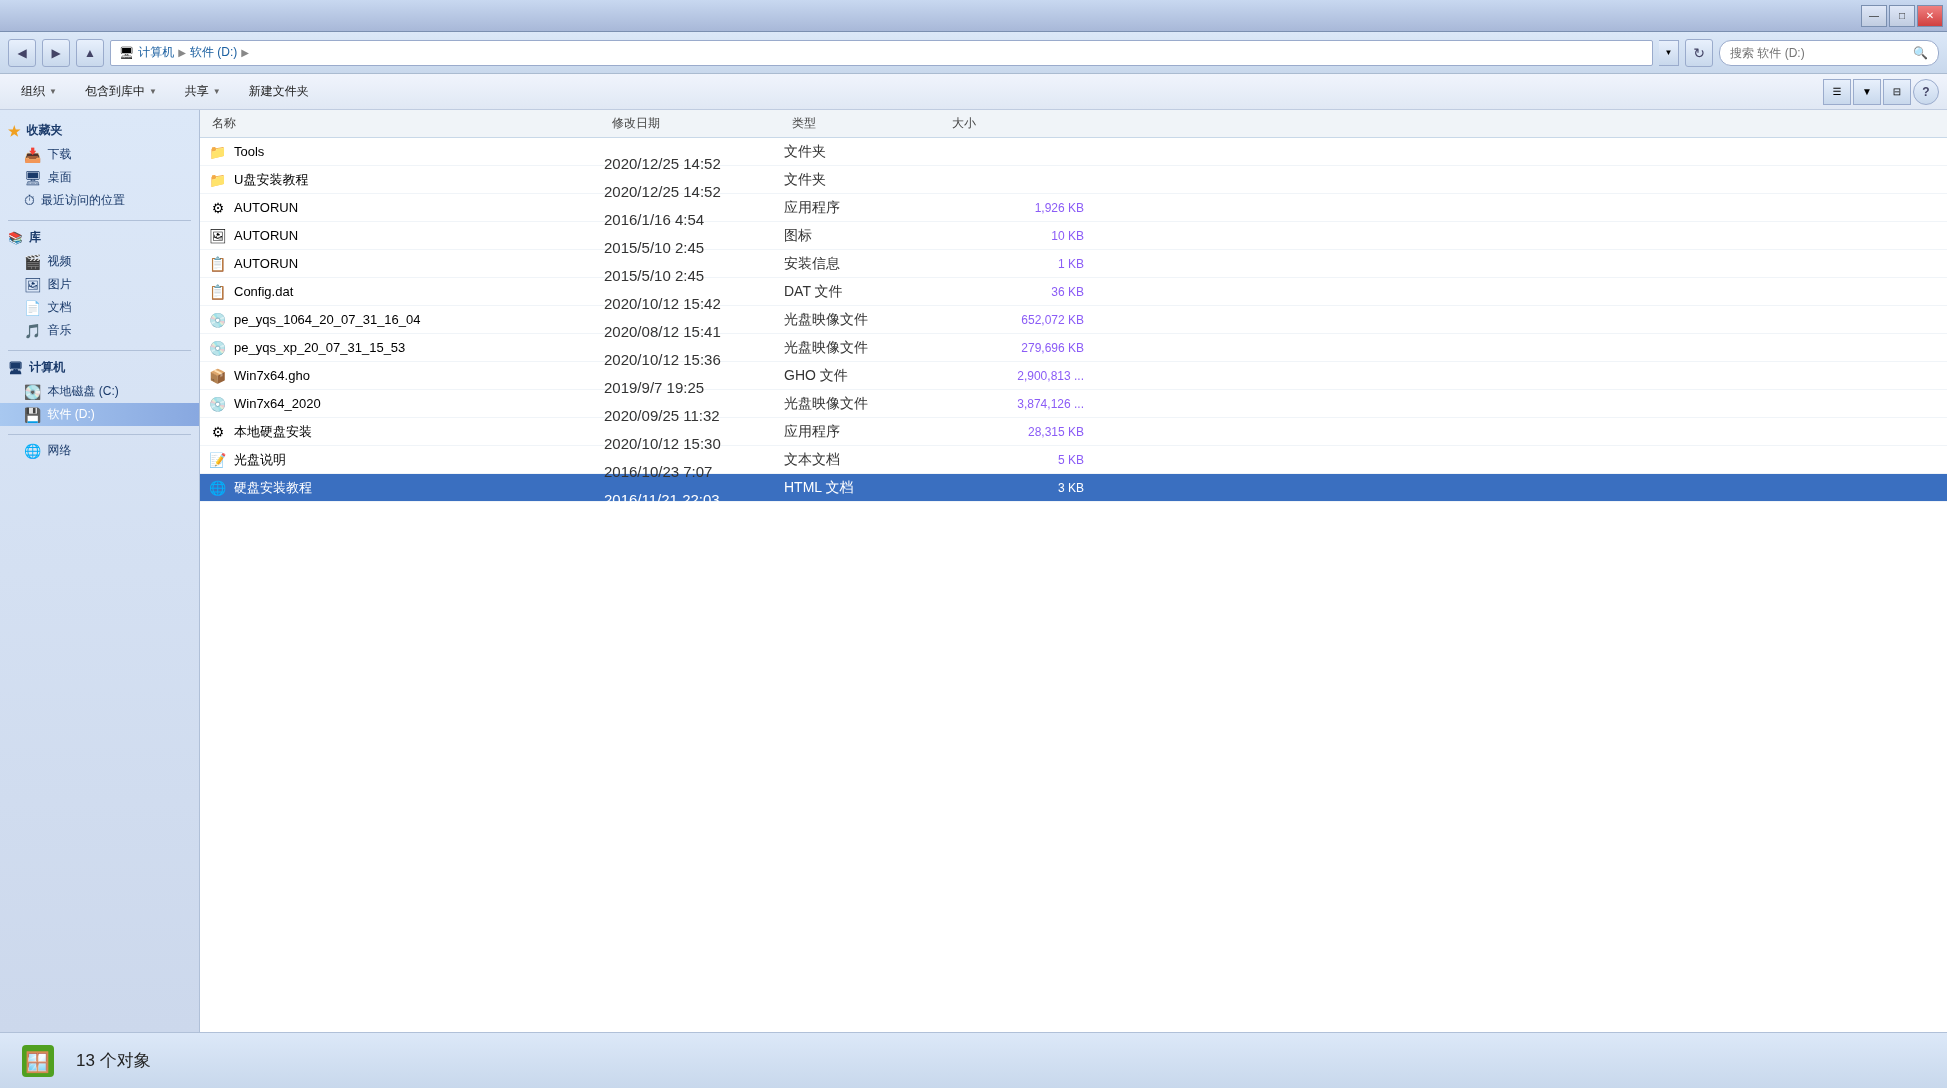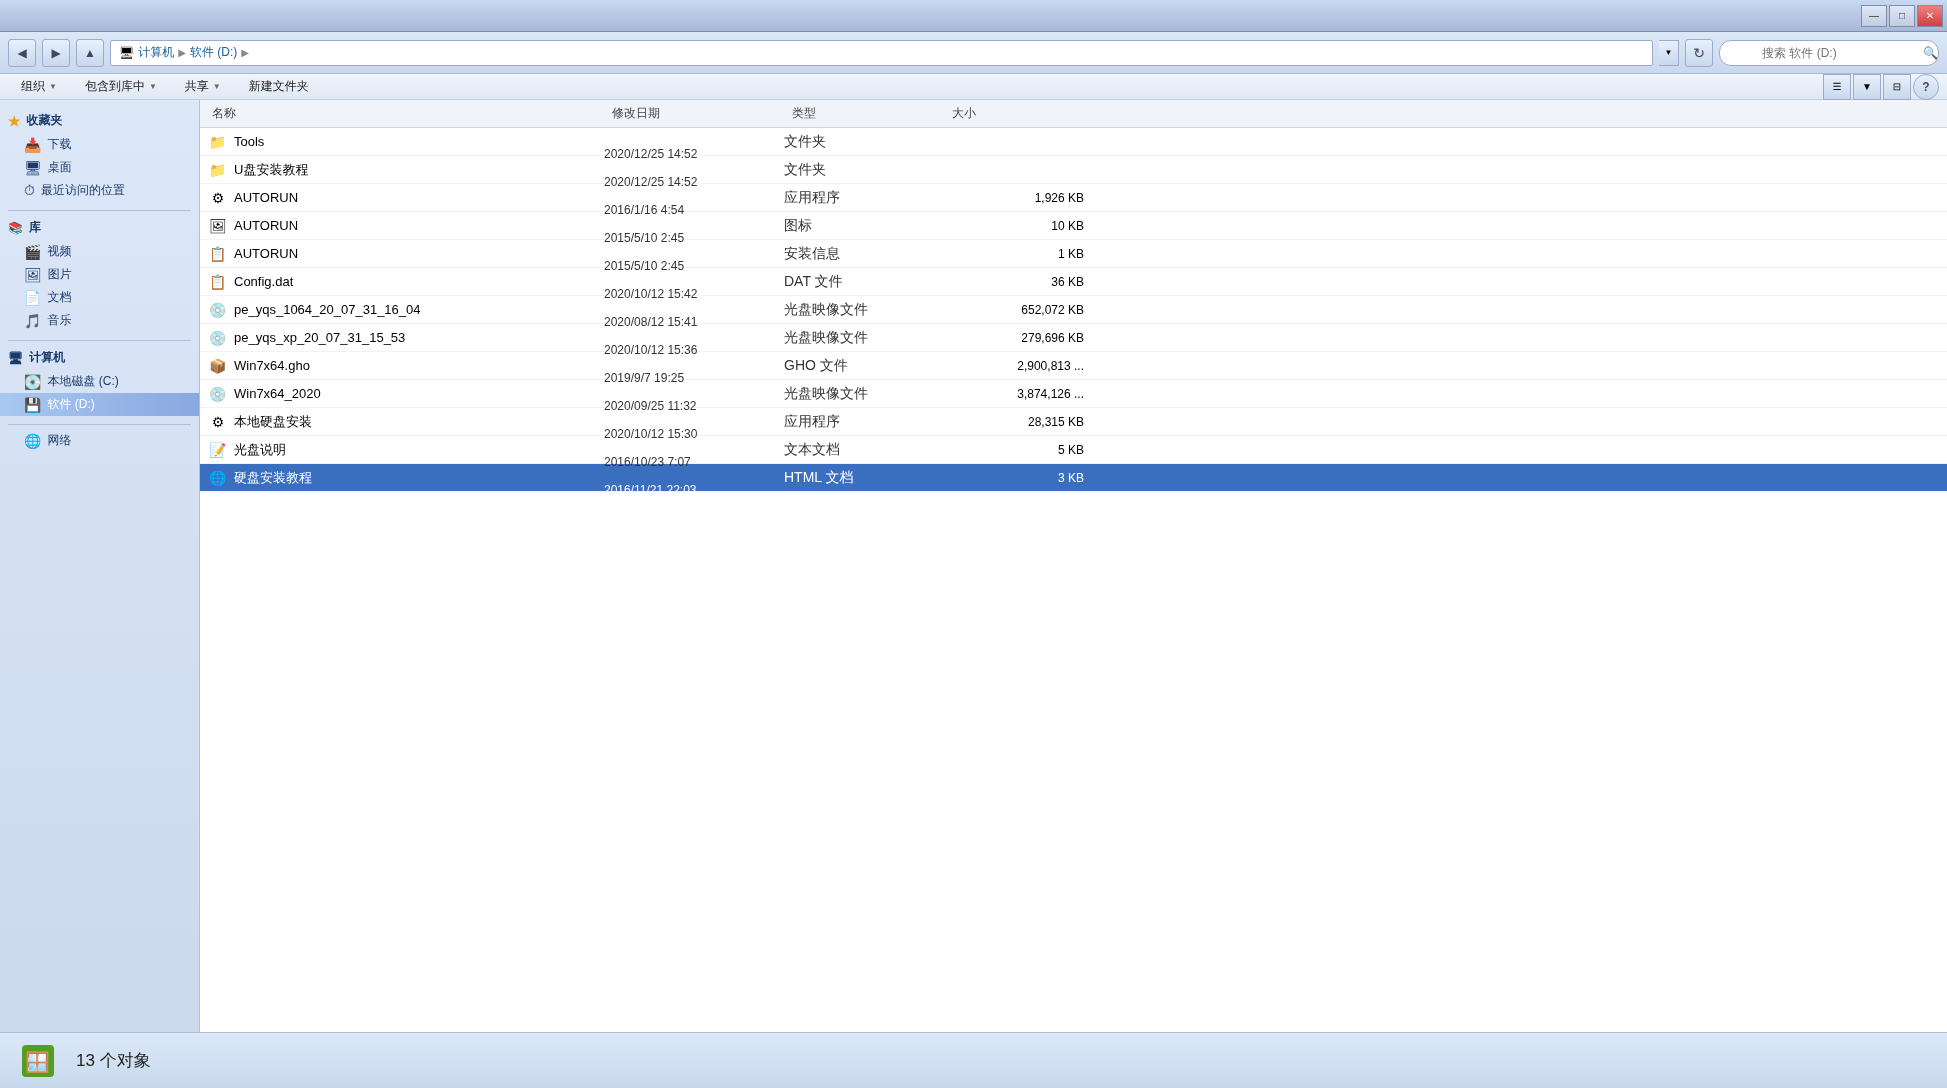--- a/index.html
+++ b/index.html
@@ -122,27 +122,26 @@
       gap: 6px;
     }
     .search-input {
       border: none;
       outline: none;
       font-size: 12px;
       color: #888;
       flex: 1;
       background: transparent;
       font-family: inherit;
-      margin-left: 32px;
     }
 
     
     .toolbar {
       background: linear-gradient(to bottom, #f0f4fc 0%, #e0e8f4 100%);
-      height: 26px;
+      height: 36px;
       display: flex;
       align-items: center;
       padding: 0 8px;
       gap: 2px;
       border-bottom: 1px solid #c0cce0;
     }
     .toolbar-btn {
       height: 30px;
       padding: 0 12px;
       border: 1px solid transparent;
@@ -281,23 +280,23 @@
       padding: 0 8px;
       height: 28px;
       border-bottom: 1px solid #f0f4f8;
       cursor: pointer;
     }
     .file-row.selected { background: #c8d8f0; }
     .file-row.selected:last-child { background: #3a6fc0; color: white; }
 
     .file-icon { width: 20px; height: 20px; margin-right: 6px; display: flex; align-items: center; justify-content: center; font-size: 14px; }
     .file-name { width: 370px; font-size: 13px; overflow: hidden; white-space: nowrap; }
-    .file-date { width: 180px; font-size: 12px; color: #333; margin-top: 24px; }
+    .file-date { width: 180px; font-size: 15px; color: #333; margin-top: 24px; }
     .file-type { width: 160px; font-size: 14px; color: #333; }
-    .file-size { width: 140px; font-size: 12px; color: #000000; text-align: right; }
+    .file-size { width: 140px; font-size: 12px; color: #8b5cf6; text-align: right; }
 
     .file-row.selected .file-date,
     .file-row.selected .file-type,
     .file-row.selected .file-size { color: white; }
 
     
     .status-bar {
       height: 56px;
       background: linear-gradient(to bottom, #dce8f8, #c8d8ec);
       border-top: 1px solid #b0c0d8;

